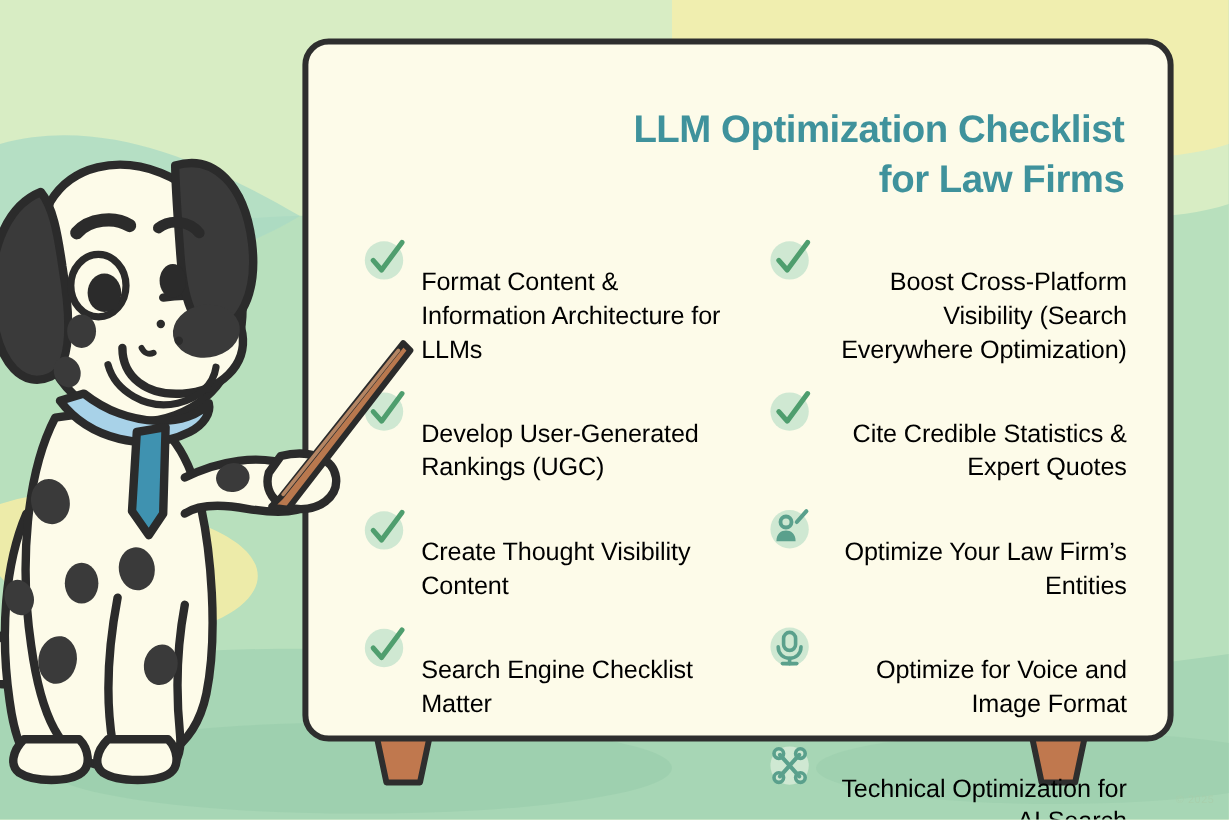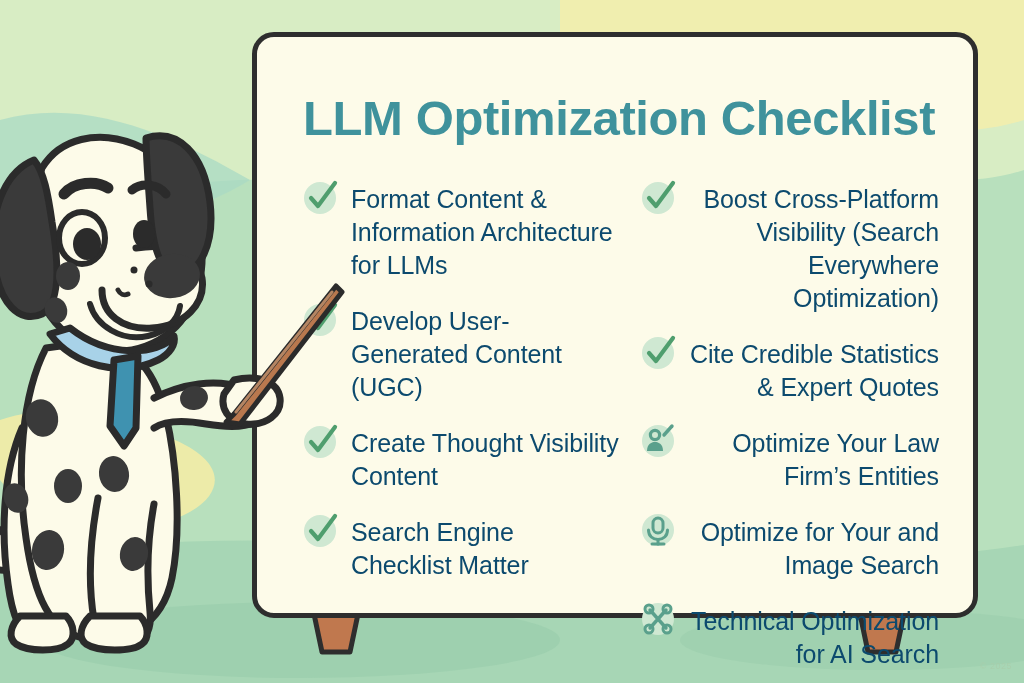--- a/index.html
+++ b/index.html
@@ -21,23 +21,23 @@
     left:252px; top:32px;
     width:726px; height:586px;
     background:#fdfbe9;
     border:5px solid #2e2e2e;
     border-radius:22px;
     z-index:4;
   }
   #board-inner { position:absolute; inset:0; padding:28px 26px 0 36px; }
 
   #title {
-    text-align:left;
+    text-align:right;
     color:#3f929c;
-    font-size:49px;
+    font-size:32px;
     font-weight:bold;
     line-height:1.30;
     letter-spacing:-0.4px;
     padding:22px 10px 0 10px;
   }
   #title .t-line { display:block; }
 
   #columns {
     display:flex;
     margin-top:30px;
@@ -53,25 +53,26 @@
   }
   .item-icon {
     flex:0 0 auto;
     width:38px; height:38px;
     position:relative;
     margin-right:10px;
     margin-top:-3px;
   }
   .item-icon svg { position:absolute; left:0; top:0; overflow:visible; }
   .item-label {
-    font-size:25px;
+    font-size:21px;
     line-height:1.32;
-    color:#0c4a6e;
+    color:#000000;
     letter-spacing:-0.1px;
     padding-top:2px;
+    margin-top:20px;
   }
   .leg-shape { position:absolute; z-index:3; }
 
   
   #dog { position:absolute; left:-14px; top:98px; z-index:6; }
 
   
   #pointer { position:absolute; left:220px; top:280px; z-index:7; }
 
   #watermark {
@@ -102,20 +103,21 @@
   </svg>
   <svg class="leg-shape" style="left:852px; top:610px;" width="60" height="56" viewBox="0 0 60 56">
     <path d="M8,4 H52 L44,42 H16 Z" fill="#c0784e" stroke="#2e2e2e" stroke-width="5" stroke-linejoin="round"></path>
   </svg>
 
   <div id="board">
     <div id="board-inner">
 
       <div id="title">
         <span class="t-line">LLM Optimization Checklist</span>
+        <span class="t-line">for Law Firms</span>
       </div>
 
       <div id="columns">
 
         <div class="col col-left">
 
           <div class="item">
             <span class="item-icon">
               <svg width="38" height="38" viewBox="0 0 38 38">
                 <circle cx="17" cy="20" r="16" fill="#cfe8d2"></circle>
@@ -126,21 +128,21 @@
           </div>
 
 
           <div class="item">
             <span class="item-icon">
               <svg width="38" height="38" viewBox="0 0 38 38">
                 <circle cx="17" cy="20" r="16" fill="#cfe8d2"></circle>
                 <path d="M8,20 L15,28 L32,5" fill="none" stroke="#4f9e6e" stroke-width="4.2" stroke-linecap="round" stroke-linejoin="round"></path>
               </svg>
             </span>
-            <span class="item-label">Develop User-Generated Content (UGC)</span>
+            <span class="item-label">Develop User-Generated Rankings (UGC)</span>
           </div>
 
           <div class="item">
             <span class="item-icon">
               <svg width="38" height="38" viewBox="0 0 38 38">
                 <circle cx="17" cy="20" r="16" fill="#cfe8d2"></circle>
                 <path d="M8,20 L15,28 L32,5" fill="none" stroke="#4f9e6e" stroke-width="4.2" stroke-linecap="round" stroke-linejoin="round"></path>
               </svg>
             </span>
             <span class="item-label">Create Thought Visibility Content</span>
@@ -195,21 +197,21 @@
           <div class="item">
             <span class="item-icon">
               <svg width="38" height="38" viewBox="0 0 38 38">
                 <circle cx="17" cy="19" r="16" fill="#cfe8d2"></circle>
                 <rect x="12" y="7" width="10" height="15" rx="5" fill="none" stroke="#5aa08c" stroke-width="3"></rect>
                 <path d="M7.5,19 C7.5,25 11.8,28.5 17,28.5 C22.2,28.5 26.5,25 26.5,19" fill="none" stroke="#5aa08c" stroke-width="3" stroke-linecap="round"></path>
                 <path d="M17,28.5 V33" stroke="#5aa08c" stroke-width="3" stroke-linecap="round"></path>
                 <path d="M11,33 H23" stroke="#5aa08c" stroke-width="3" stroke-linecap="round"></path>
               </svg>
             </span>
-            <span class="item-label">Optimize for Your and Image Search</span>
+            <span class="item-label">Optimize for Voice and Image Format</span>
           </div>
 
           <div class="item">
             <span class="item-icon">
               <svg width="38" height="38" viewBox="0 0 38 38">
                 <circle cx="17" cy="19" r="16" fill="#cfe8d2"></circle>
                 <path d="M9,10 L25,28 M25,10 L9,28" stroke="#5aa08c" stroke-width="3.4" stroke-linecap="round"></path>
                 <circle cx="8" cy="9" r="4" fill="none" stroke="#5aa08c" stroke-width="3"></circle>
                 <circle cx="26" cy="9" r="4" fill="none" stroke="#5aa08c" stroke-width="3"></circle>
                 <circle cx="8" cy="29" r="4" fill="none" stroke="#5aa08c" stroke-width="3"></circle>

